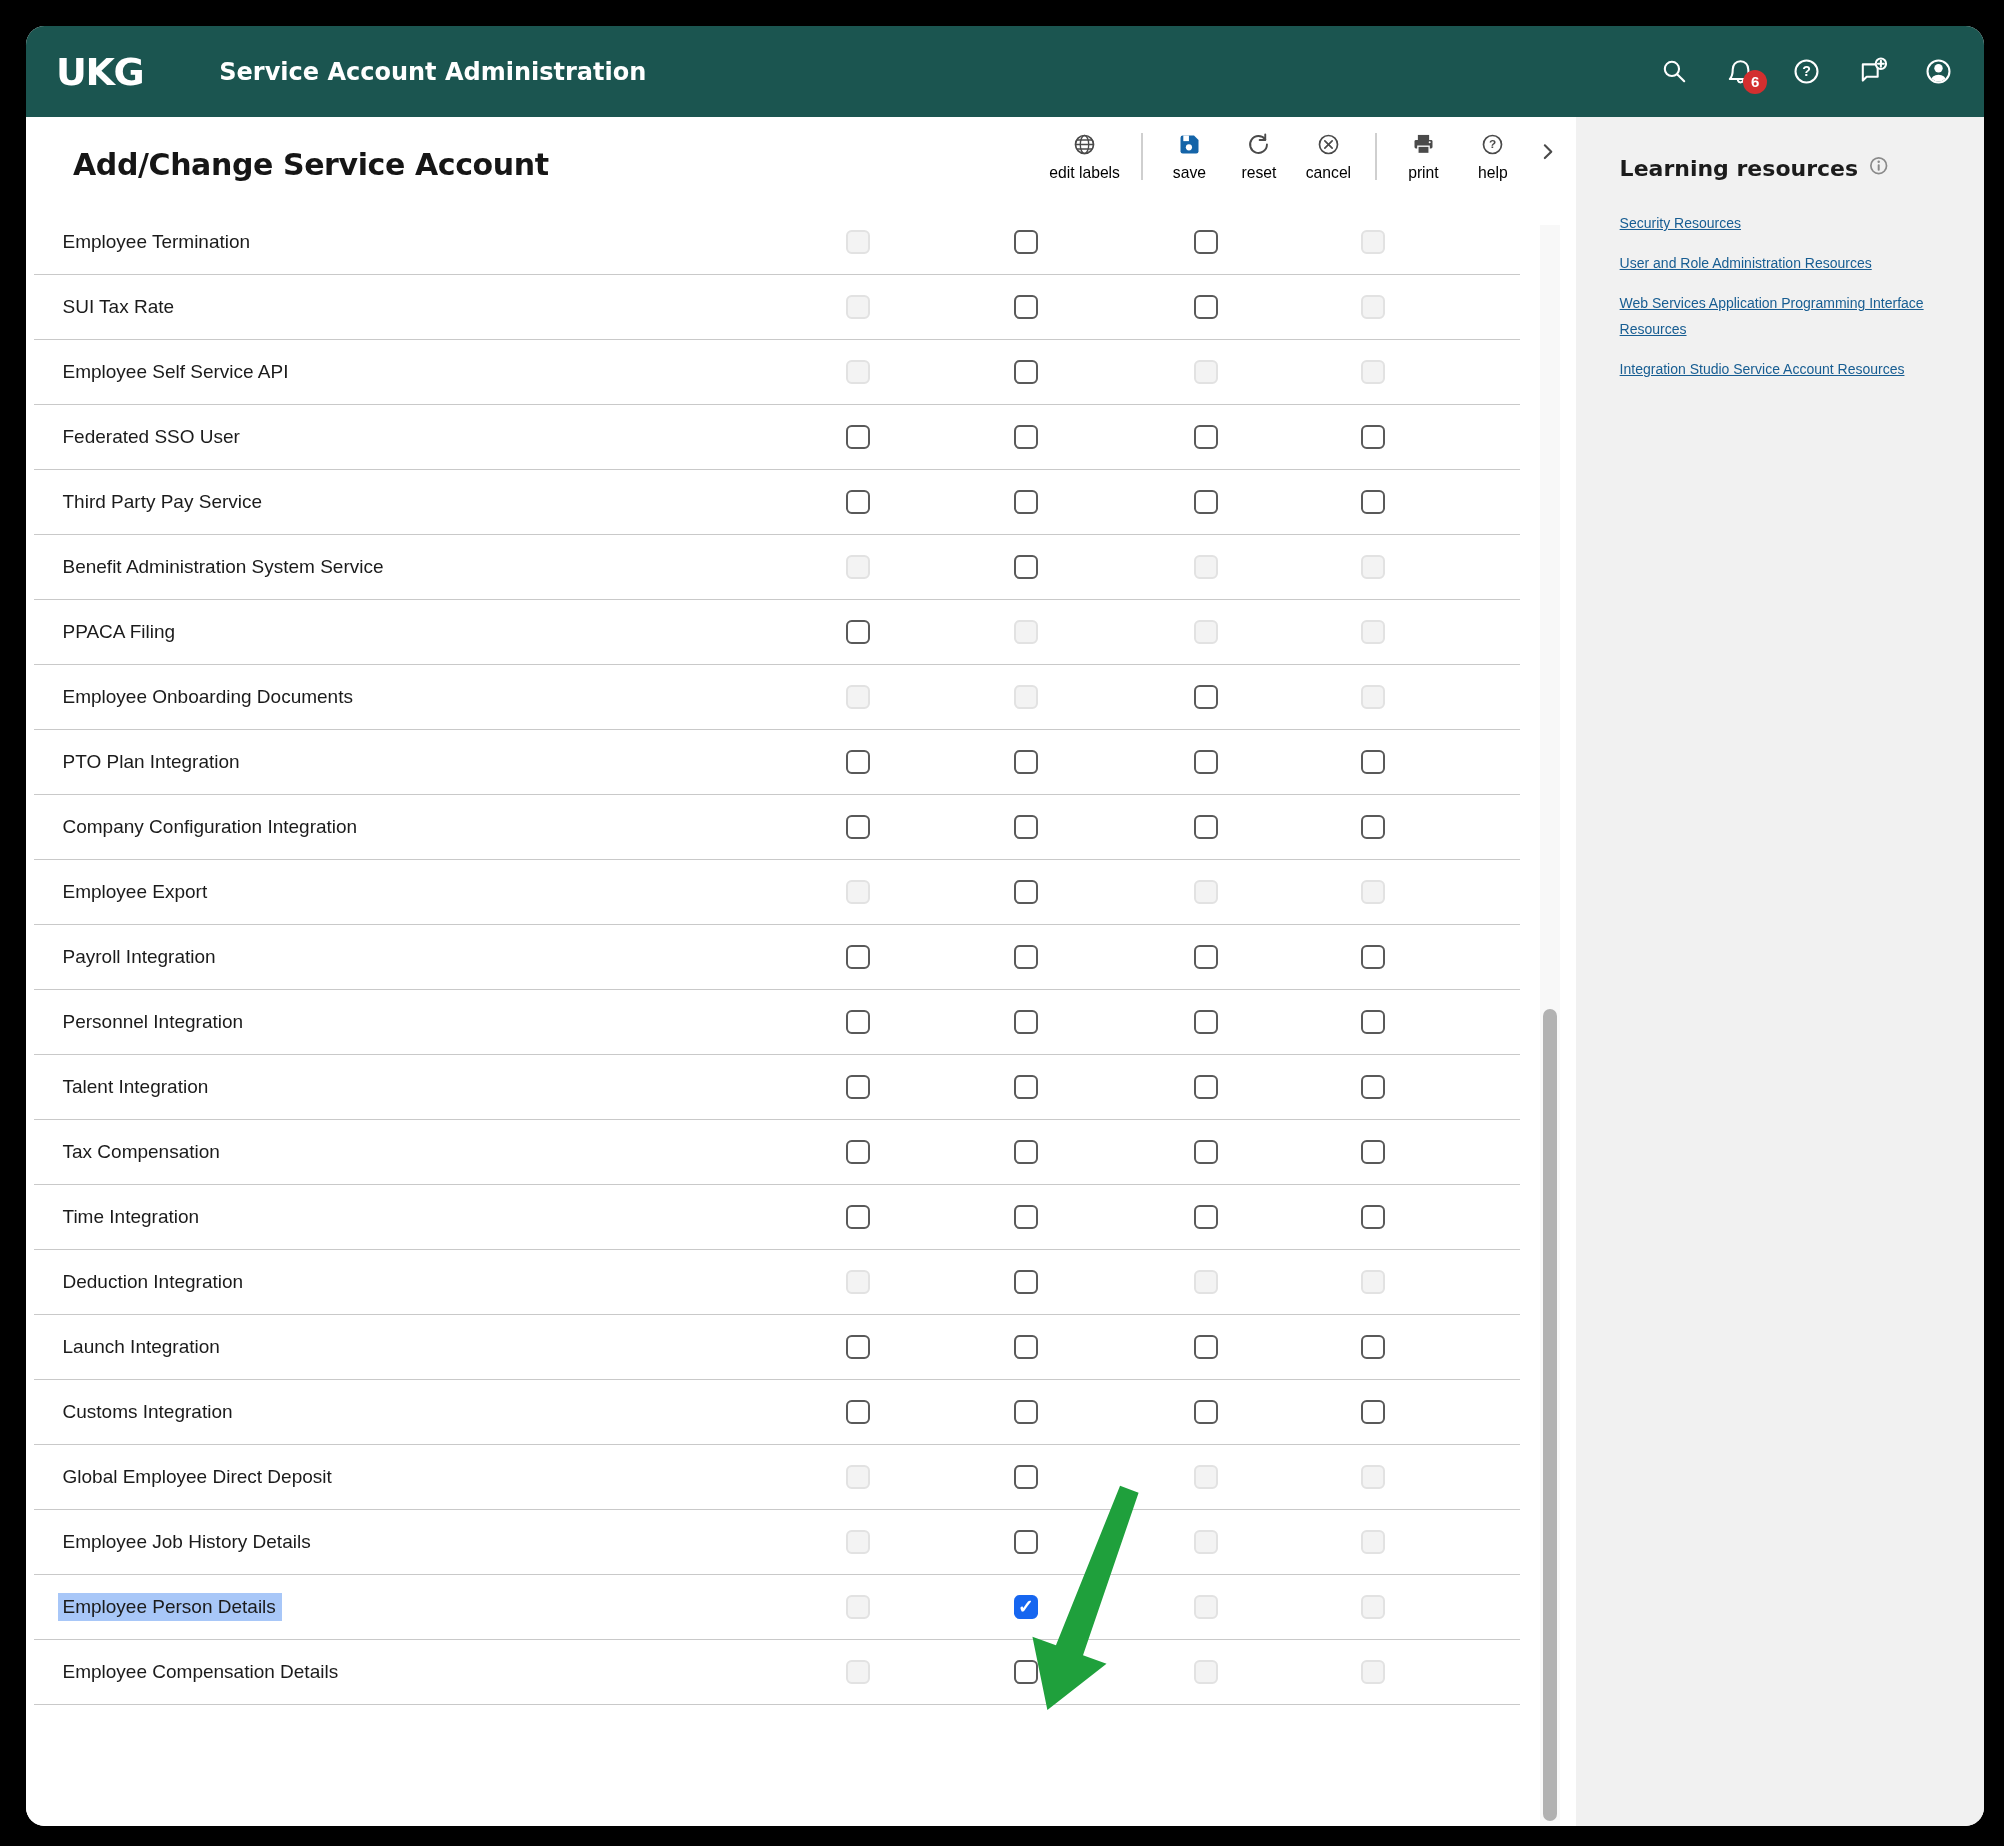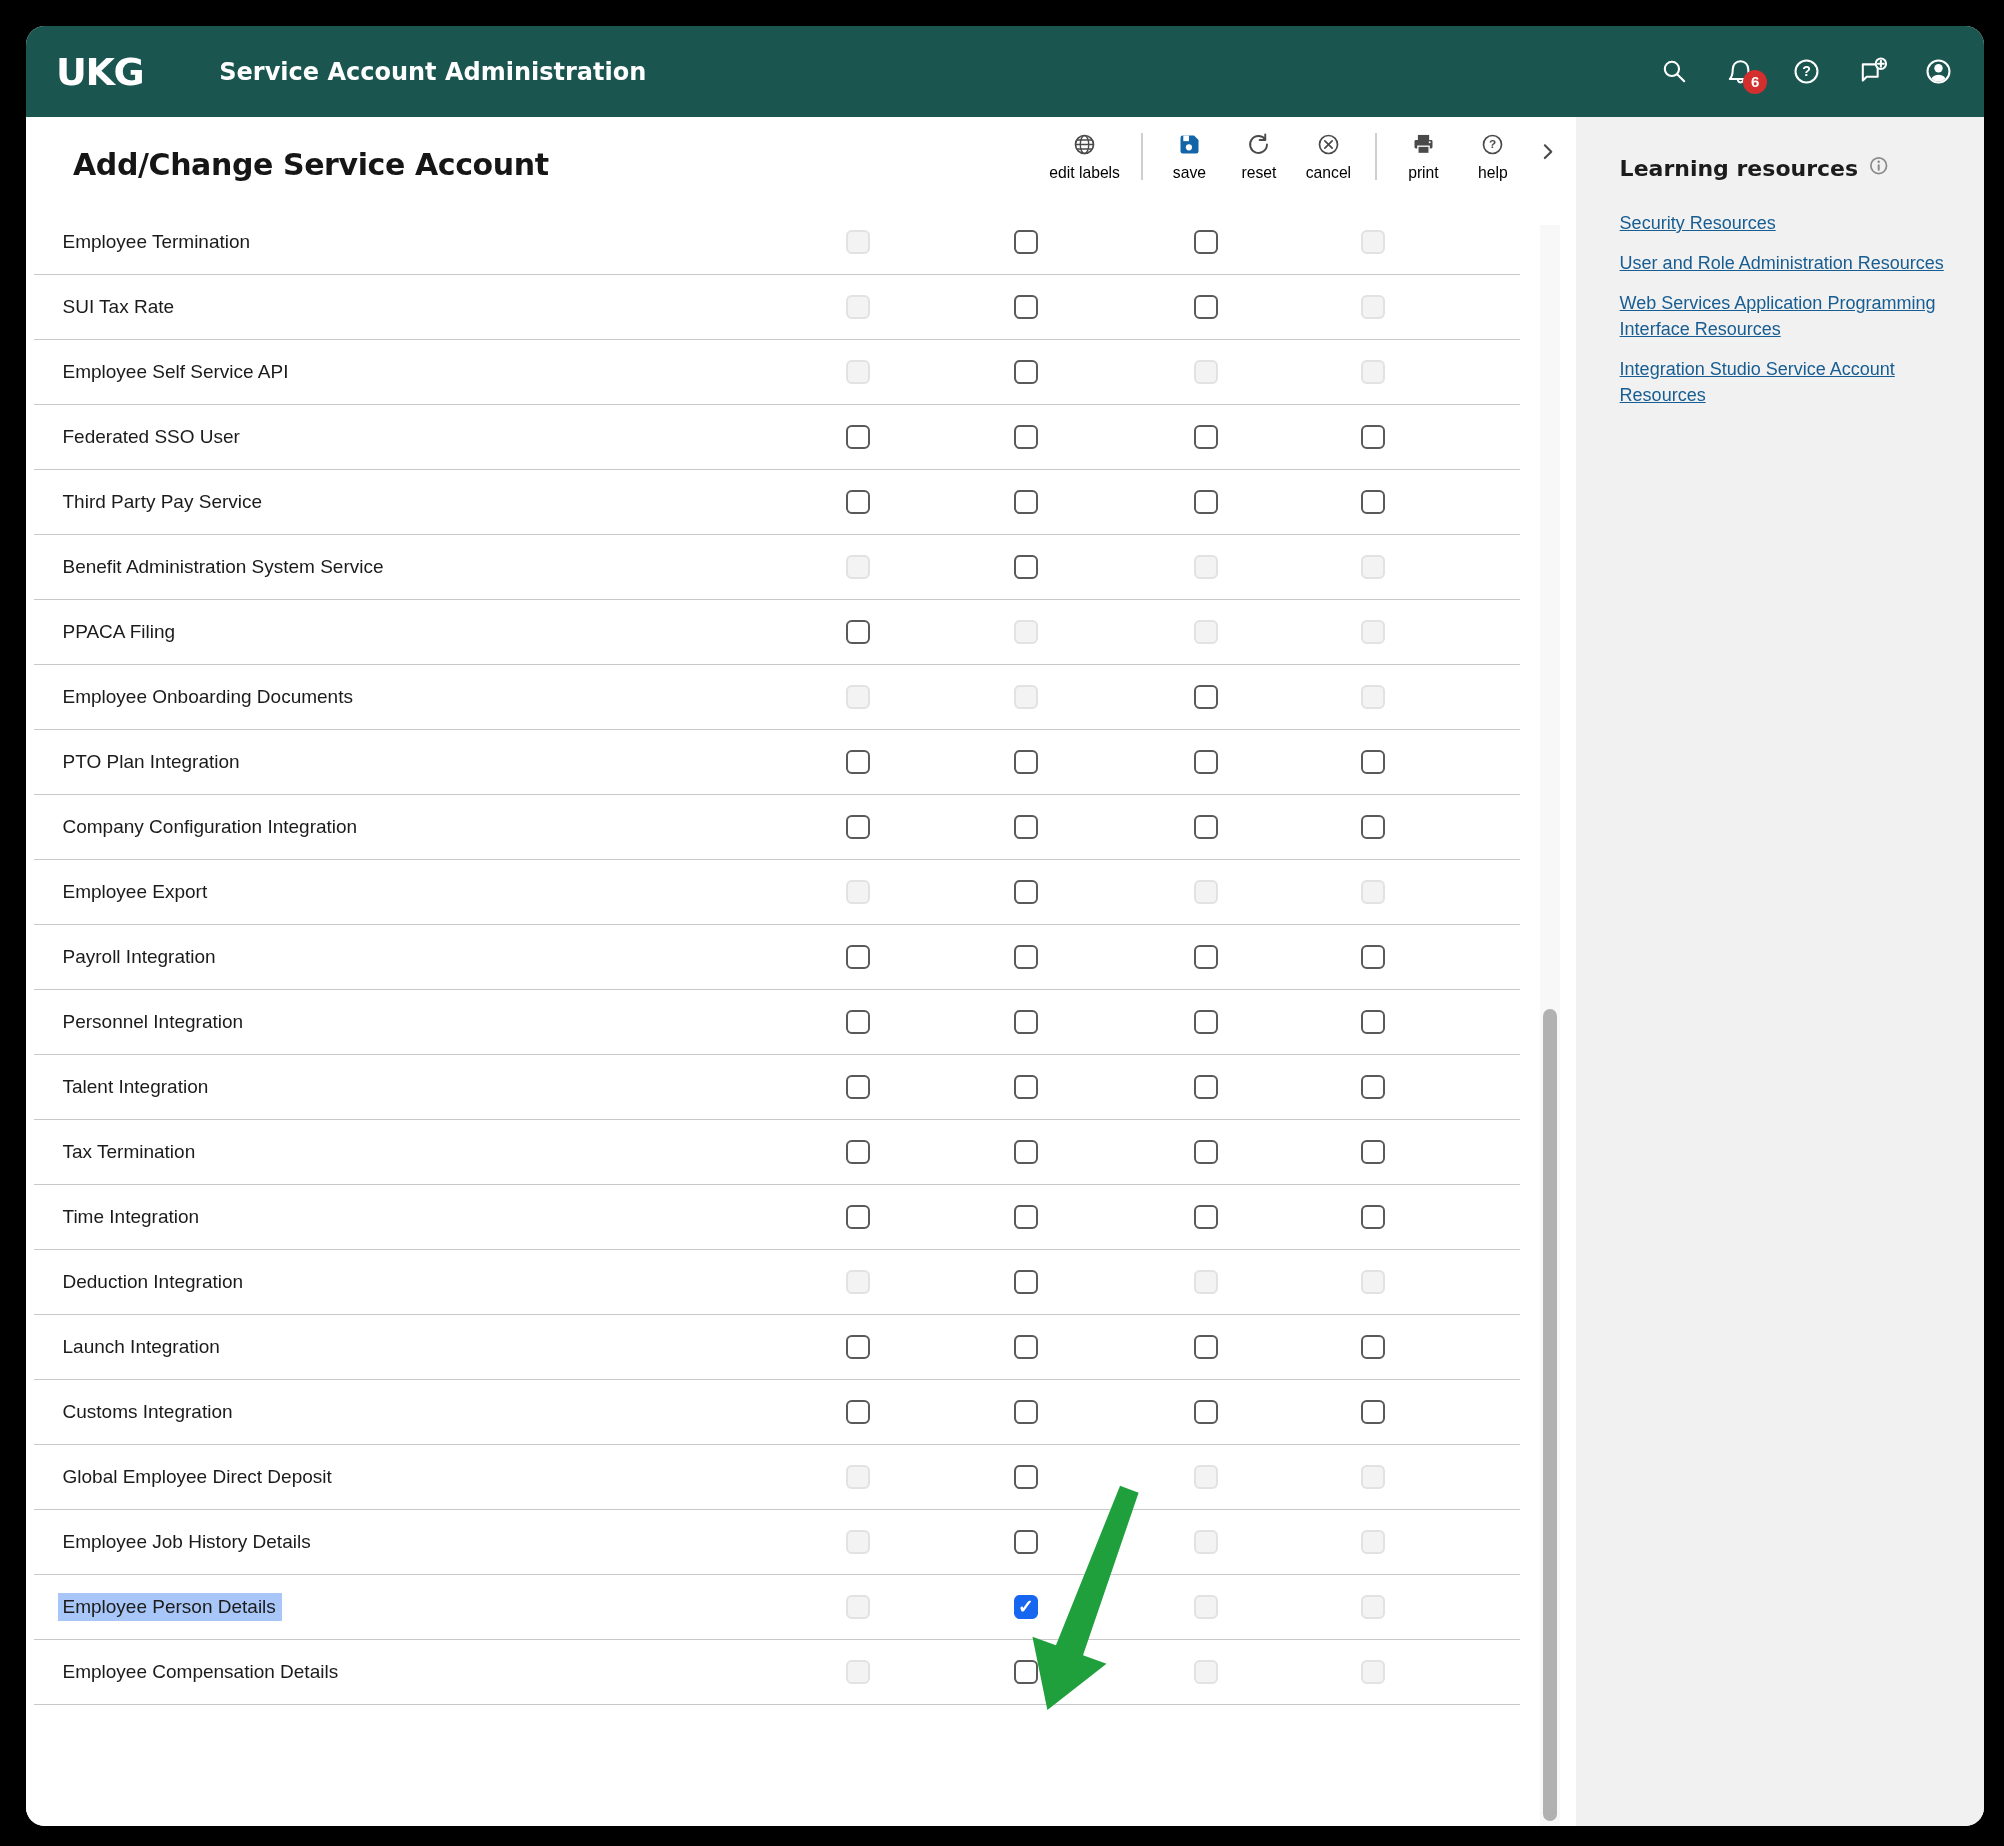--- a/index.html
+++ b/index.html
@@ -66,21 +66,21 @@
   .sidebar{
     width:408px;flex:0 0 408px;background:#f1f1f1;box-sizing:border-box;
     padding:38px 28.5px 0 44px;
   }
   .lr-heading{
     display:flex;align-items:center;gap:10px;
     font-family:"DejaVu Sans",sans-serif;font-size:22px;font-weight:700;color:#1c1c1c;
   }
   .lr-links{margin-top:28.5px;display:flex;flex-direction:column;gap:14.2px;}
   .res-link{
-    font-size:18px;line-height:26px;color:var(--link-blue,#175D92);
+    font-size:14px;line-height:26px;color:var(--link-blue,#175D92);
     text-decoration:underline;max-width:335px;cursor:pointer;
   }
   
   .arrow-overlay{position:absolute;left:0;top:0;width:2005px;height:1847px;z-index:50;pointer-events:none;}
 </style>
 </head>
 <body>
 
 <div class="frame">
 
@@ -321,21 +321,21 @@
             <span class="cb enabled" style="left: 1327px;"></span>
           </div>
           <div class="row">
             <div class="row-label"><span>Talent Integration</span></div>
             <span class="cb enabled" style="left: 812px;"></span>
             <span class="cb enabled" style="left: 980px;"></span>
             <span class="cb enabled" style="left: 1160px;"></span>
             <span class="cb enabled" style="left: 1327px;"></span>
           </div>
           <div class="row">
-            <div class="row-label"><span>Tax Termination</span></div>
+            <div class="row-label"><span>Tax Compensation</span></div>
             <span class="cb enabled" style="left: 812px;"></span>
             <span class="cb enabled" style="left: 980px;"></span>
             <span class="cb enabled" style="left: 1160px;"></span>
             <span class="cb enabled" style="left: 1327px;"></span>
           </div>
           <div class="row">
             <div class="row-label"><span>Time Integration</span></div>
             <span class="cb enabled" style="left: 812px;"></span>
             <span class="cb enabled" style="left: 980px;"></span>
             <span class="cb enabled" style="left: 1160px;"></span>

